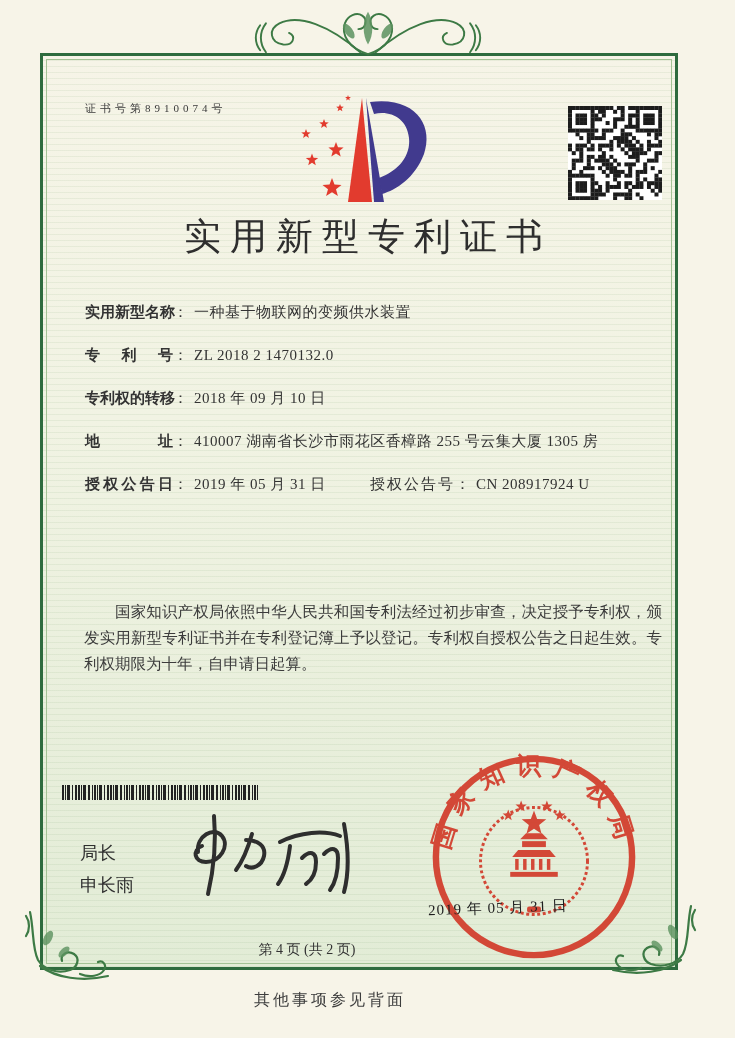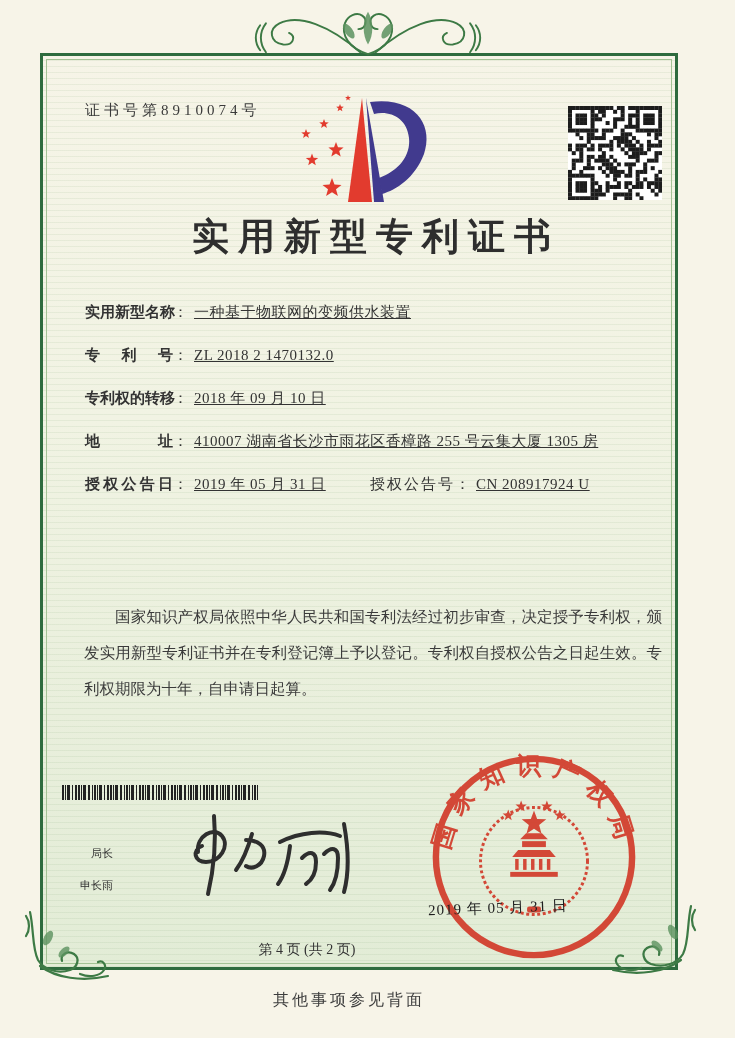--- a/index.html
+++ b/index.html
@@ -15,51 +15,51 @@
     box-sizing:border-box;
     background:
       repeating-linear-gradient(0deg, rgba(110,155,100,0.10) 0 1px, rgba(110,155,100,0) 1px 6px),
       linear-gradient(180deg,#f6f4e7 0%,#f1f3e3 40%,#e9efdc 72%,#e2ecd6 100%);
   }
   .frame-inner{
     position:absolute;left:3px;top:3px;right:3px;bottom:3px;
     border:1px solid #a3c295;pointer-events:none;
   }
   .cert-no{
-    position:absolute;left:85px;top:101px;font-size:15px;color:#3a3a3a;
+    position:absolute;left:85px;top:101px;font-size:11px;color:#3a3a3a;
     letter-spacing:4px;
   }
   .logo{position:absolute;left:296px;top:92px;width:148px;height:116px;}
   .qr{position:absolute;left:568px;top:106px;width:94px;height:94px;}
   .title{
-    position:absolute;left:16px;width:720px;top:212px;text-align:center;
-    font-size:37px;font-weight:700;letter-spacing:9px;color:#2e2e2e;
+    position:absolute;left:8px;width:720px;top:212px;text-align:center;
+    font-size:37px;font-weight:400;letter-spacing:9px;color:#2e2e2e;
   }
   .fields{position:absolute;left:85px;top:303px;width:575px;font-size:15px;color:#333;}
   .field-row{position:relative;height:21px;margin-bottom:22px;white-space:nowrap;}
   .flabel{display:inline-block;width:88px;text-align:justify;text-align-last:justify;vertical-align:top;font-weight:bold;}
   .fcolon{display:inline-block;}
-  .fvalue{margin-left:6px;letter-spacing:0.5px;text-decoration:underline;}
+  .fvalue{margin-left:6px;letter-spacing:0.5px;}
   .grant-group{position:absolute;left:285px;top:0;white-space:nowrap;}
   .grant-group .glabel{letter-spacing:2px;}
   .paras{
     position:absolute;left:84px;top:599px;width:578px;
-    font-size:15.5px;line-height:36px;text-align:justify;color:#3b3b3b;
+    font-size:15.5px;line-height:26px;text-align:justify;color:#3b3b3b;
   }
   .paras p{margin:0;text-indent:2em;}
   .barcode{position:absolute;left:62px;top:785px;width:200px;height:15px;}
-  .officer{position:absolute;left:80px;top:837px;font-size:11px;color:#2f2f2f;line-height:32px;text-align:right;}
+  .officer{position:absolute;left:80px;top:837px;font-size:18px;color:#2f2f2f;line-height:32px;}
   .signature{position:absolute;left:168px;top:812px;width:200px;height:85px;}
   .seal{position:absolute;left:425px;top:748px;width:218px;height:218px;opacity:0.92;}
   .seal-date{
     position:absolute;left:428px;top:898px;width:180px;font-size:15px;color:#1e1e1e;
     letter-spacing:1px;z-index:5;transform:rotate(-2deg);
   }
   .page-info{position:absolute;left:40px;top:941px;width:534px;text-align:center;font-size:14px;color:#333;}
-  .footer-note{position:absolute;left:0;top:990px;width:660px;text-align:center;font-size:16px;letter-spacing:3px;color:#3d3d3d;padding-left:19px;}
+  .footer-note{position:absolute;left:0;top:990px;width:660px;text-align:center;font-size:16px;letter-spacing:3px;color:#3d3d3d;}
   .ornament-top{position:absolute;left:248px;top:6px;width:240px;height:52px;}
   .ornament-bl{position:absolute;left:20px;top:908px;width:95px;height:78px;}
   .ornament-br{position:absolute;left:606px;top:902px;width:95px;height:78px;transform:scaleX(-1);}
 </style>
 </head>
 <body>
 
 <div class="frame">
   <div class="frame-inner"></div>
 </div>

